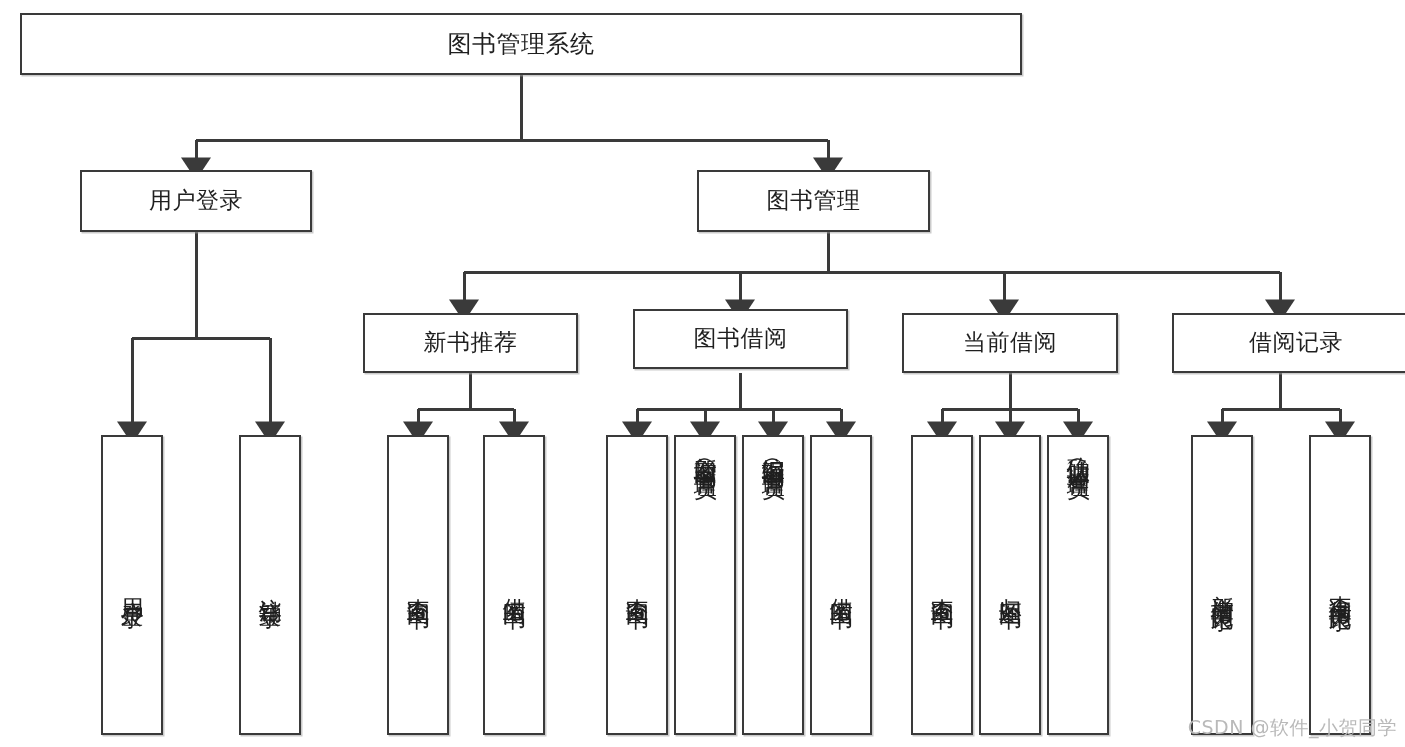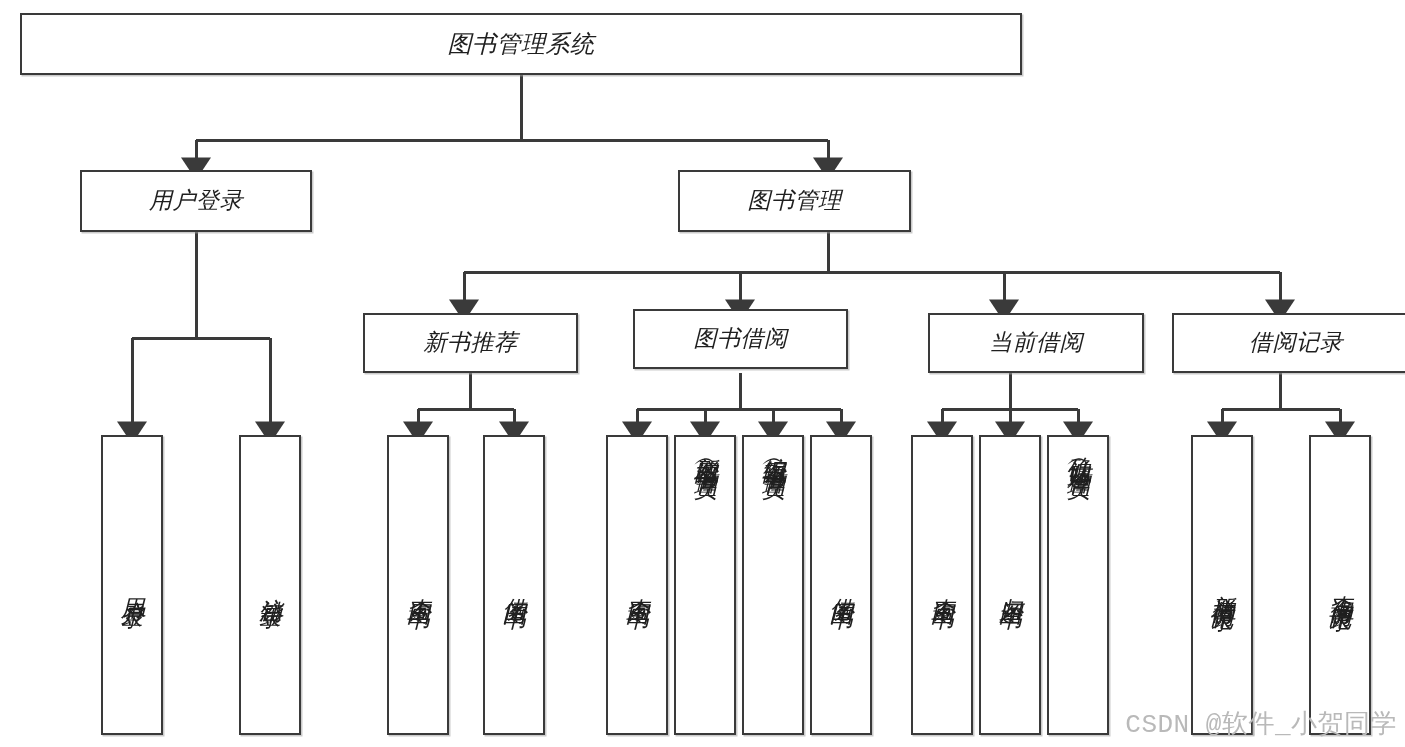--- a/index.html
+++ b/index.html
@@ -35,21 +35,20 @@
     display: flex;
     align-items: center;
     justify-content: center;
     color: #1f1f1f;
   }
   .node .label {
     display: block;
     text-align: center;
     line-height: 1.18;
     letter-spacing: 0.5px;
-    font-style: italic;
   }
   
   .node.horiz .label {
     writing-mode: horizontal-tb;
     font-size: 23px;
   }
   .node.root .label { font-size: 24px; }
   
   .node.vert {
     align-items: flex-start;
@@ -68,26 +67,25 @@
     margin-top: auto;
     margin-bottom: auto;
   }
   .node.vert.center {
     align-items: center;
   }
   #watermark {
     position: absolute;
     right: 8px;
     bottom: 6px;
-    font-size: 26px;
+    font-size: 19px;
     color: #b9b9b9;
     letter-spacing: 0.5px;
     white-space: nowrap;
     user-select: none;
-    font-family: Liberation Mono, monospace;
   }
 </style>
 </head>
 <body>
 
 <div id="diagram-root">
 
   <svg id="edges-layer" viewBox="0 0 1405 747" width="1405" height="747" xmlns="http://www.w3.org/2000/svg">
     <defs>
       <marker id="arrowhead" markerWidth="9" markerHeight="10" refX="2.2" refY="5" orient="auto" markerUnits="strokeWidth">
@@ -140,33 +138,33 @@
   </svg>
 
   <div class="node horiz root" style="left:20px; top:13px; width:1002px; height:62px;">
     <span class="label">图书管理系统</span>
   </div>
 
   <div class="node horiz" style="left:80px; top:170px; width:232px; height:62px;">
     <span class="label">用户登录</span>
   </div>
 
-  <div class="node horiz" style="left:678px; top:170px; width:233px; height:62px;">
+  <div class="node horiz" style="left:697px; top:170px; width:233px; height:62px;">
     <span class="label">图书管理</span>
   </div>
 
   <div class="node horiz" style="left:363px; top:313px; width:215px; height:60px;">
     <span class="label">新书推荐</span>
   </div>
 
   <div class="node horiz" style="left:633px; top:309px; width:215px; height:60px;">
     <span class="label">图书借阅</span>
   </div>
 
-  <div class="node horiz" style="left:928px; top:313px; width:216px; height:60px;">
+  <div class="node horiz" style="left:902px; top:313px; width:216px; height:60px;">
     <span class="label">当前借阅</span>
   </div>
 
   <div class="node horiz" style="left:1172px; top:313px; width:248px; height:60px;">
     <span class="label">借阅记录</span>
   </div>
 
   <div class="node vert center" style="left:101px; top:435px; width:62px; height:300px;">
     <span class="label">用户登录</span>
   </div>

